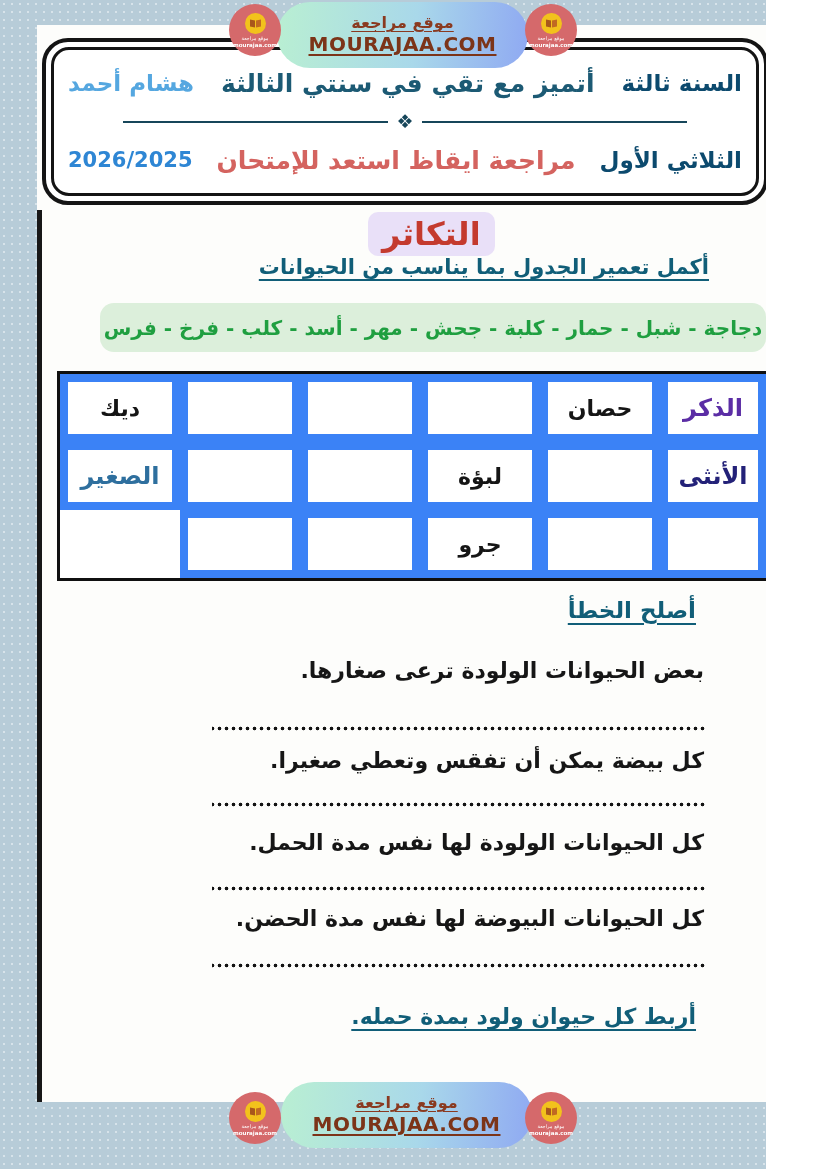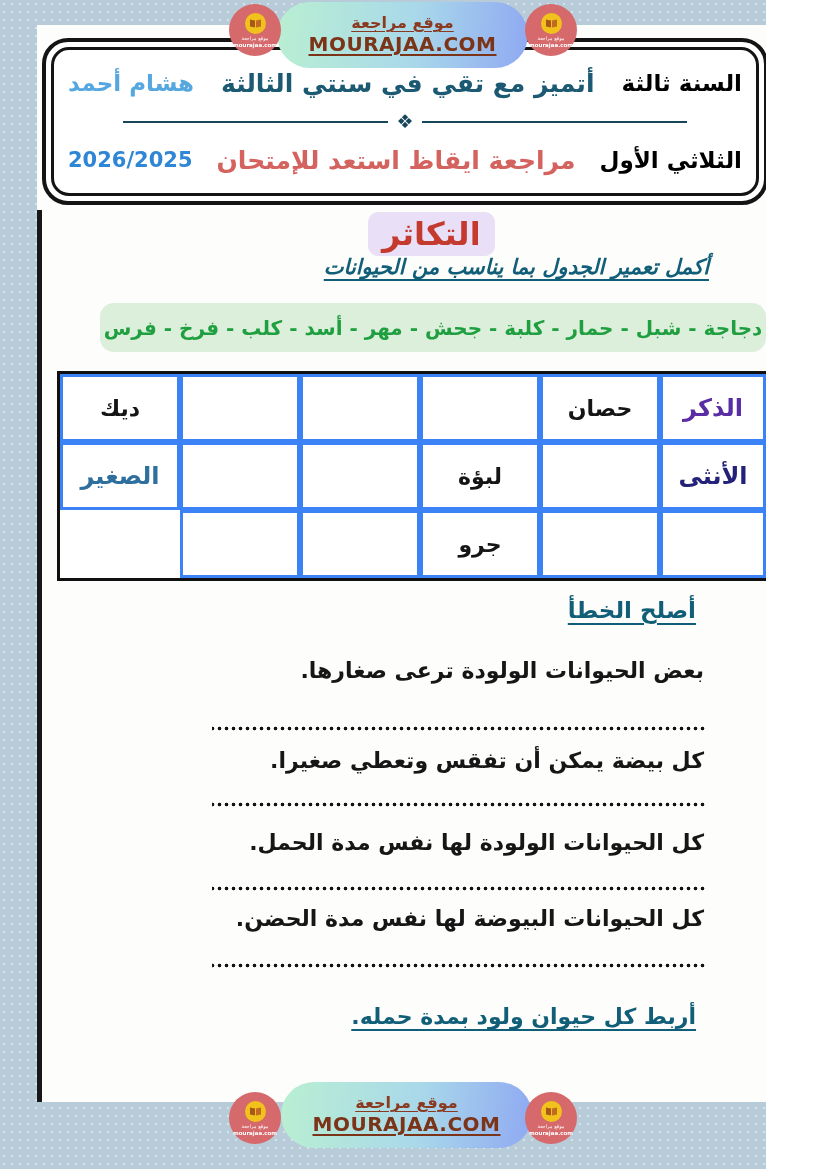--- a/index.html
+++ b/index.html
@@ -34,37 +34,37 @@
   .book span{width:5px;height:7px;background:#a8571c;display:block;}
   .book span:first-child{transform:skewY(10deg);}
   .book span:last-child{transform:skewY(-10deg);background:#c06a22;}
   .logo .t1{font-size:5px;color:#fff;}
   .logo .t2{font-size:5.5px;color:#fff;font-weight:bold;}
 
   
   .hbox{position:absolute;left:42px;top:38px;width:726px;height:167px;border:4px solid #141414;border-radius:26px;z-index:2;background:#fff;box-sizing:border-box;}
   .hbox-inner{position:absolute;inset:5px;border:3px solid #141414;border-radius:18px;display:flex;flex-direction:column;justify-content:space-evenly;padding:4px 14px;box-sizing:border-box;}
   .hrow{display:flex;align-items:center;justify-content:space-between;direction:rtl;}
-  .hside{font-weight:bold;font-size:23px;color:#000000;white-space:nowrap;}
+  .hside{font-weight:bold;font-size:23px;color:#0c4a6e;white-space:nowrap;}
   .hauthor{font-weight:bold;font-size:23px;color:#55a7e0;white-space:nowrap;}
   .htitle{font-weight:bold;font-size:25px;color:#1c5a74;text-align:center;flex:1;}
   .hsubject{font-weight:bold;font-size:25px;color:#d4635f;text-align:center;flex:1;}
   .hyear{font-weight:bold;font-size:21px;color:#2e86d4;white-space:nowrap;}
   .divider{display:flex;align-items:center;gap:8px;margin:0 55px;}
   .divider .dline{flex:1;height:0;border-top:2.5px solid #16465a;}
   .divider .orn{color:#16465a;font-size:19px;line-height:1;}
 
   
   .topic-chip{position:absolute;left:368px;top:212px;background:#e9e0f8;color:#c43a2e;font-weight:bold;font-size:32px;padding:3px 14px;border-radius:10px;z-index:2;}
-  .instruction{position:absolute;right:57px;top:255px;direction:rtl;color:#115e78;font-weight:bold;font-size:21px;text-decoration:underline;text-decoration-thickness:2px;text-underline-offset:5px;z-index:2;font-style:italic;}
+  .instruction{position:absolute;right:57px;top:255px;direction:rtl;color:#115e78;font-weight:bold;font-size:21px;text-decoration:underline;text-decoration-thickness:2px;text-underline-offset:5px;z-index:2;}
   .word-bank{position:absolute;left:100px;top:303px;width:666px;height:49px;background:#dcefdb;border-radius:14px;color:#1f9f40;font-weight:bold;font-size:20px;display:flex;align-items:center;justify-content:center;direction:rtl;z-index:2;box-sizing:border-box;}
 
   
   .anim-table{position:absolute;left:57px;top:371px;width:712px;direction:rtl;border:3px solid #101010;display:grid;grid-template-columns:106px repeat(5,1fr);z-index:2;background:#fff;box-sizing:border-box;}
-  .cell{height:68px;border:3px solid #3b82f6;display:flex;align-items:center;justify-content:center;font-weight:bold;box-sizing:border-box;}
+  .cell{height:68px;border:8px solid #3b82f6;display:flex;align-items:center;justify-content:center;font-weight:bold;box-sizing:border-box;}
   .cell.hd{font-size:24px;text-align:right;}
   .cell.val{font-size:22px;color:#151515;}
 
   
   .fix-heading{position:absolute;right:70px;top:597px;direction:rtl;color:#115e78;font-weight:bold;font-size:23px;text-decoration:underline;text-decoration-thickness:2px;text-underline-offset:5px;z-index:2;margin-left:41px;}
   .stmt{position:absolute;right:62px;direction:rtl;color:#161616;font-weight:bold;font-size:22px;z-index:2;white-space:nowrap;}
   .dots{position:absolute;right:60px;width:494px;height:9px;z-index:2;
     background-image:radial-gradient(circle,#141414 1.7px,transparent 2.1px);
     background-size:7px 9px;background-repeat:repeat-x;background-position:right center;}
   .match-line{position:absolute;right:70px;top:1004px;direction:rtl;color:#115e78;font-weight:bold;font-size:22px;text-decoration:underline;text-decoration-thickness:2px;text-underline-offset:5px;z-index:2;}

